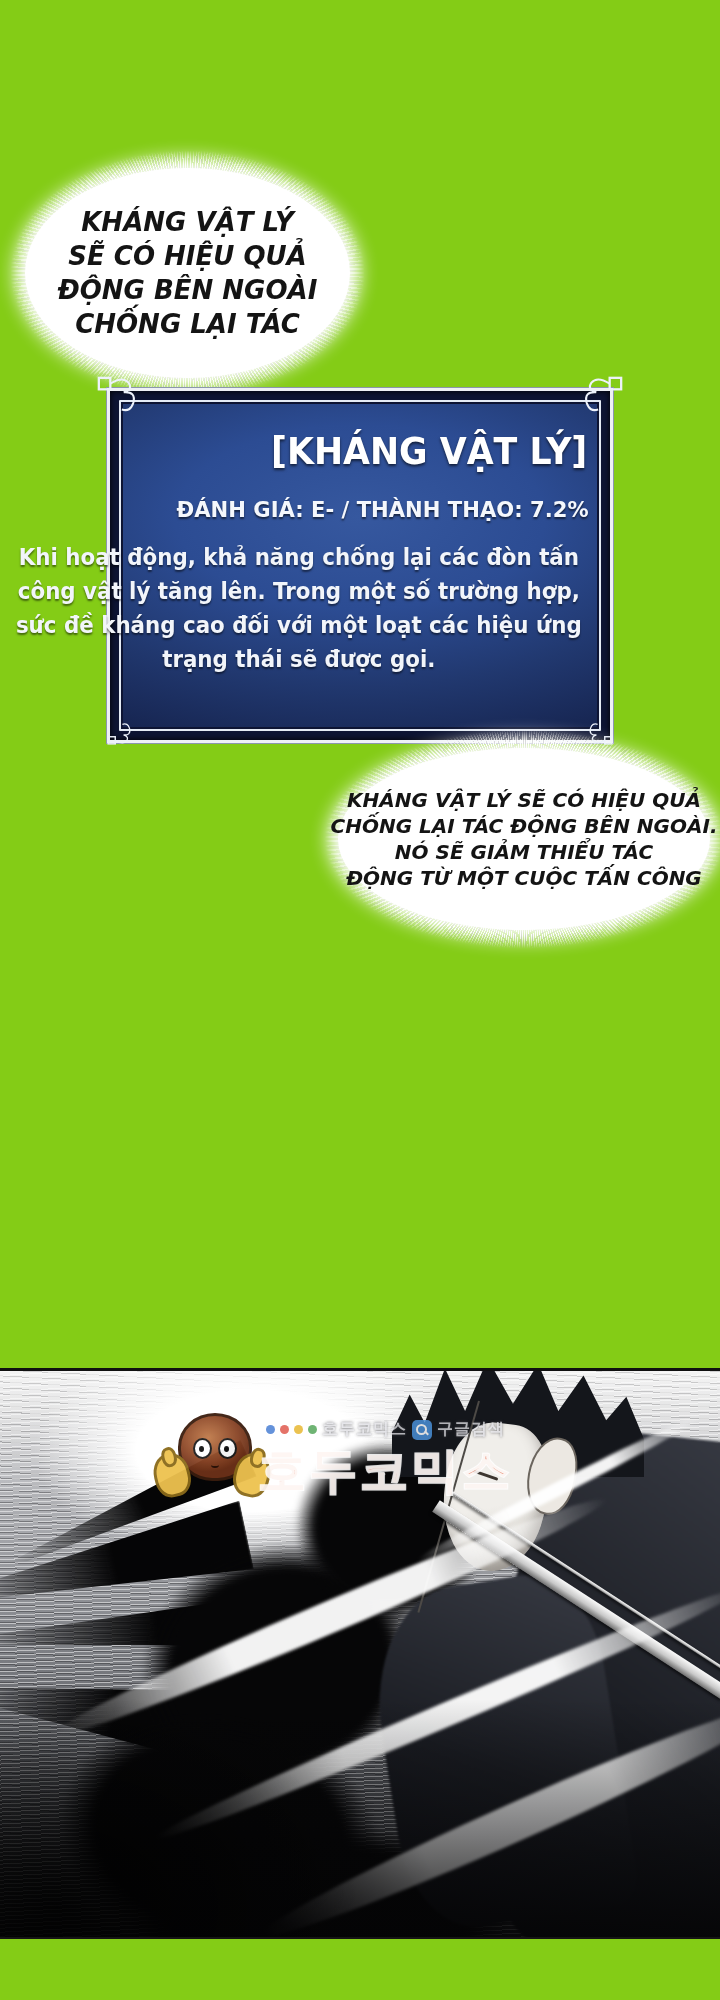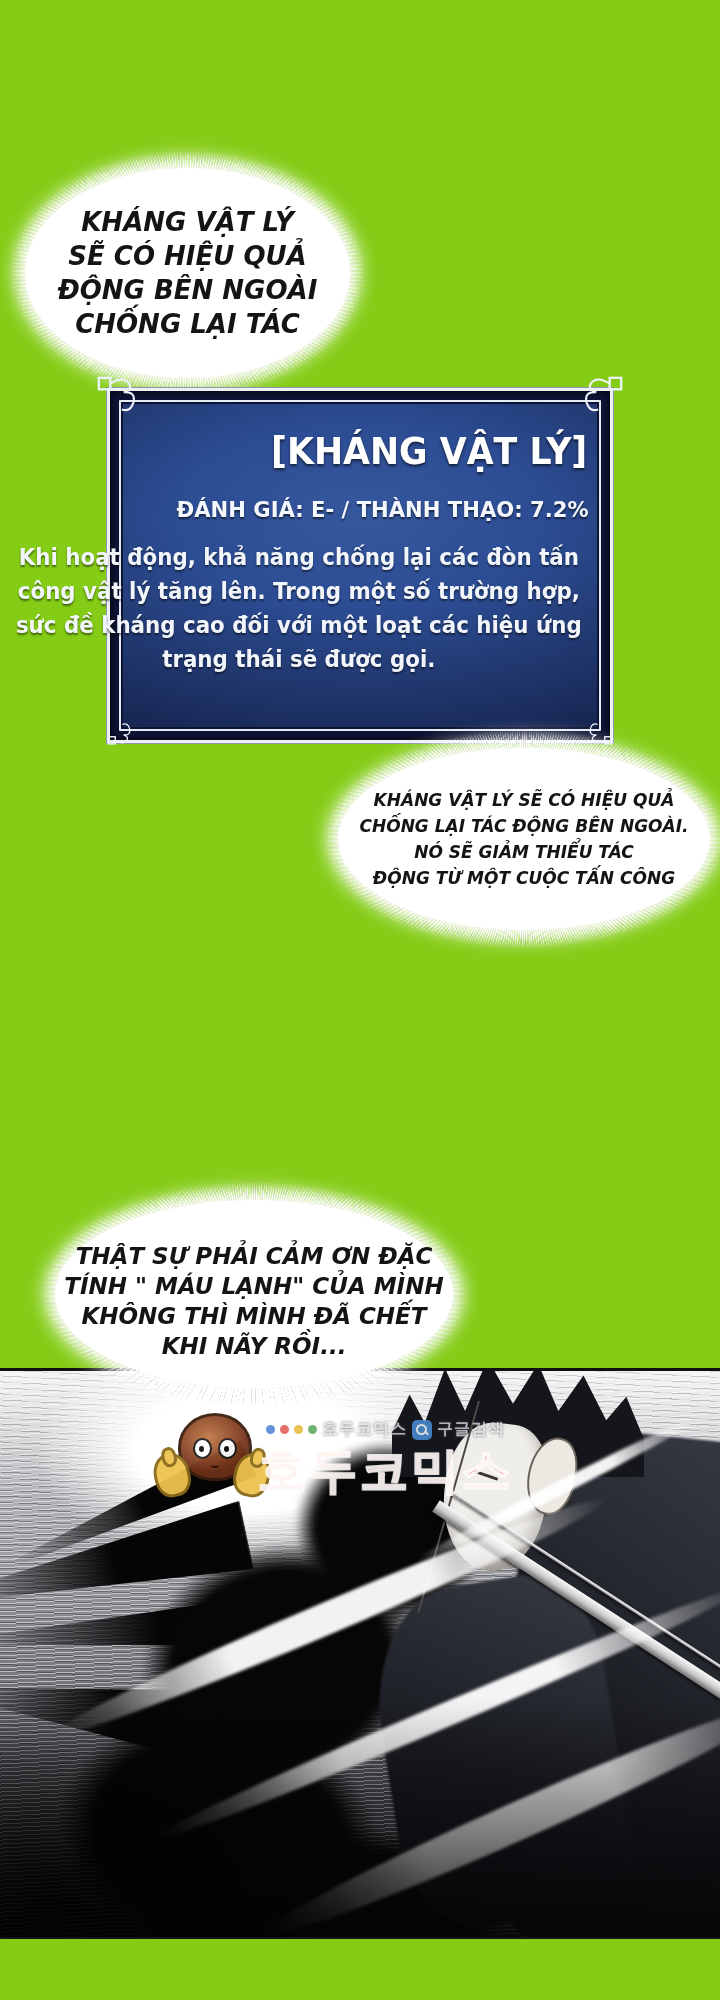--- a/index.html
+++ b/index.html
@@ -17,21 +17,21 @@
   }
   .bubble-body{position:absolute;inset:0;background:#fff;border-radius:50%;
     box-shadow:0 0 18px 10px rgba(255,255,255,.97), 0 0 3px 1px rgba(150,150,150,.25);}
   .bubble-text{position:absolute;inset:0;display:flex;flex-direction:column;justify-content:center;
     align-items:center;text-align:center;font-style:italic;font-weight:bold;color:#141414;z-index:2;}
   .bubble-text .bline{white-space:nowrap;}
 
   #bubble-top{left:25px;top:168px;width:325px;height:210px;}
   #bubble-top .bline{font-size:26px;line-height:34px;}
   #bubble-mid{left:338px;top:748px;width:372px;height:182px;}
-  #bubble-mid .bline{font-size:17px;line-height:26px;}
+  #bubble-mid .bline{font-size:20px;line-height:26px;}
   #bubble-thought{left:55px;top:1200px;width:398px;height:188px;}
   #bubble-thought .bline{font-size:23px;line-height:30px;}
   #bubble-thought .bubble-text{padding-top:14px;}
 
   
   #status-window{position:absolute;left:106px;top:387px;width:508px;height:357px;}
   .sw-o{position:absolute;inset:0;border:1px solid #8c96ad;background:#eef1f6;}
   .sw-n{position:absolute;inset:4px;background:#0d1433;box-shadow:inset 0 0 6px #000;}
   .sw-l{position:absolute;inset:13px;border:2px solid #e4ebf5;border-radius:1px;}
   .sw-i{position:absolute;inset:17px;
@@ -209,24 +209,14 @@
       <span class="wm-dot" style="background:#e05a4e;"></span>
       <span class="wm-dot" style="background:#e8b832;"></span>
       <span class="wm-dot" style="background:#57a85c;"></span>
       <span class="wm-txt">호두코믹스</span>
       <span class="wm-mag" style="background:#4a8fd7;"></span>
       <span class="wm-txt">구글검색</span>
     </div>
     <div class="layer wm-big" style="color:#e8876c;">호두코믹스</div>
   </div>
 
-  <div class="bubble" id="bubble-thought">
-    <div class="halo"></div>
-    <div class="bubble-body"></div>
-    <div class="bubble-text">
-      <div class="bline">THẬT SỰ PHẢI CẢM ƠN ĐẶC</div>
-      <div class="bline">TÍNH " MÁU LẠNH" CỦA MÌNH</div>
-      <div class="bline">KHÔNG THÌ MÌNH ĐÃ CHẾT</div>
-      <div class="bline">KHI NÃY RỒI...</div>
-    </div>
-  </div>
 
 </div>
 
 </body></html>

